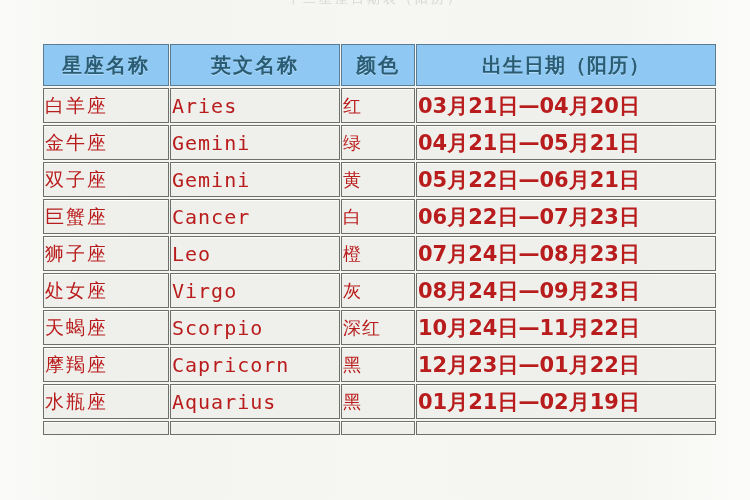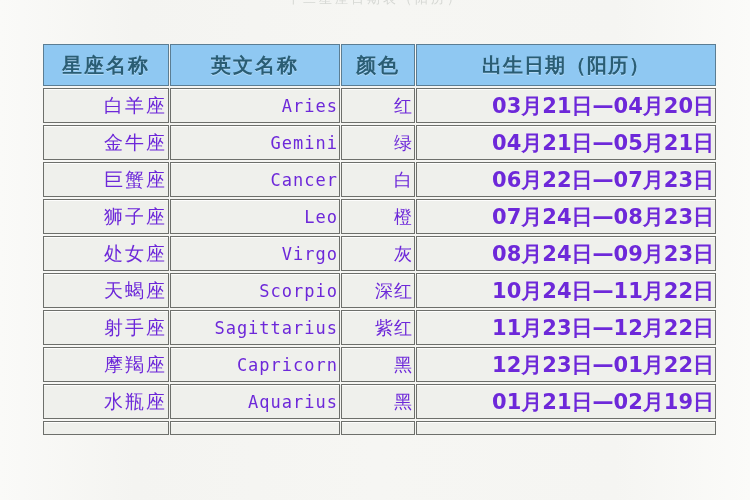--- a/index.html
+++ b/index.html
@@ -66,34 +66,34 @@
     text-align: center;
     font-family: Liberation Sans, sans-serif;
     text-shadow: 0 1px 0 rgba(255,255,255,0.35);
   }
   thead th.th-date { letter-spacing: 1px; }
 
   tbody td {
     background: #eff0ec;
     border: 1px solid #6d6f6b;
     height: 31px;
-    text-align: right;
-    color: #6d28d9;
+    text-align: left;
+    color: #b91c1c;
     font-size: 19px;
     vertical-align: middle;
     box-shadow: inset 0 1px 0 rgba(255,255,255,0.85);
   }
   tbody td.cell-name {
     font-family: "DejaVu Sans", sans-serif;
     letter-spacing: 2px;
     font-size: 19px;
   }
   tbody td.cell-eng {
     font-family: "DejaVu Sans Mono", monospace;
-    font-size: 17px;
+    font-size: 20px;
     letter-spacing: 1px;
   }
   tbody td.cell-color {
     font-family: "DejaVu Sans", sans-serif;
     font-size: 18px;
     letter-spacing: 1px;
   }
   tbody td.cell-date {
     font-family: "DejaVu Sans", sans-serif;
     font-size: 21px;
@@ -139,20 +139,26 @@
           <td class="cell-color">红</td>
           <td class="cell-date">03月21日—04月20日</td>
         </tr>
         <tr>
           <td class="cell-name">金牛座</td>
           <td class="cell-eng">Gemini</td>
           <td class="cell-color">绿</td>
           <td class="cell-date">04月21日—05月21日</td>
         </tr>
         <tr>
+          <td class="cell-name">双子座</td>
+          <td class="cell-eng">Gemini</td>
+          <td class="cell-color">黄</td>
+          <td class="cell-date">05月22日—06月21日</td>
+        </tr>
+        <tr>
           <td class="cell-name">巨蟹座</td>
           <td class="cell-eng">Cancer</td>
           <td class="cell-color">白</td>
           <td class="cell-date">06月22日—07月23日</td>
         </tr>
         <tr>
           <td class="cell-name">狮子座</td>
           <td class="cell-eng">Leo</td>
           <td class="cell-color">橙</td>
           <td class="cell-date">07月24日—08月23日</td>
@@ -161,26 +167,20 @@
           <td class="cell-name">处女座</td>
           <td class="cell-eng">Virgo</td>
           <td class="cell-color">灰</td>
           <td class="cell-date">08月24日—09月23日</td>
         </tr>
         <tr>
           <td class="cell-name">天蝎座</td>
           <td class="cell-eng">Scorpio</td>
           <td class="cell-color">深红</td>
           <td class="cell-date">10月24日—11月22日</td>
-        </tr>
-        <tr>
-          <td class="cell-name">射手座</td>
-          <td class="cell-eng">Sagittarius</td>
-          <td class="cell-color">紫红</td>
-          <td class="cell-date">11月23日—12月22日</td>
         </tr>
         <tr>
           <td class="cell-name">摩羯座</td>
           <td class="cell-eng">Capricorn</td>
           <td class="cell-color">黑</td>
           <td class="cell-date">12月23日—01月22日</td>
         </tr>
         <tr>
           <td class="cell-name">水瓶座</td>
           <td class="cell-eng">Aquarius</td>

